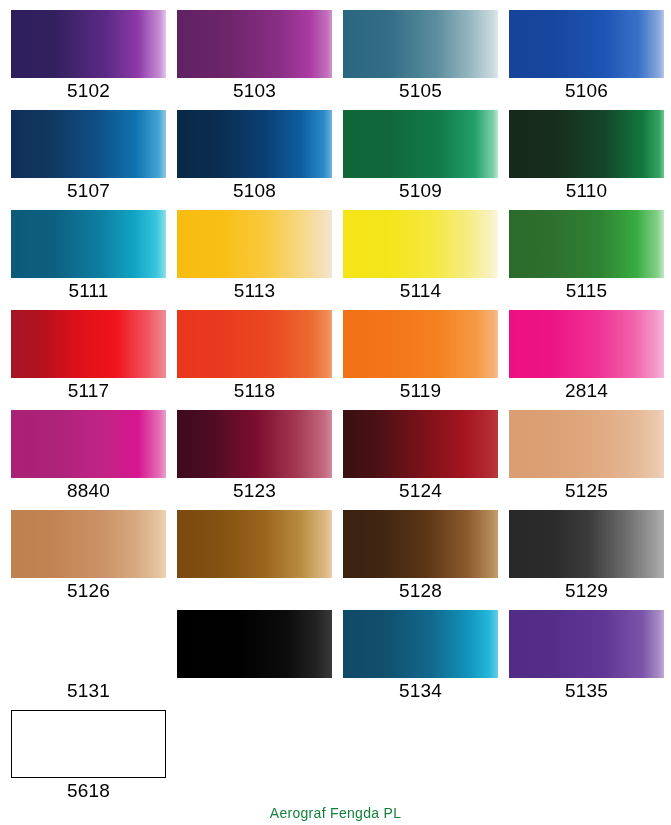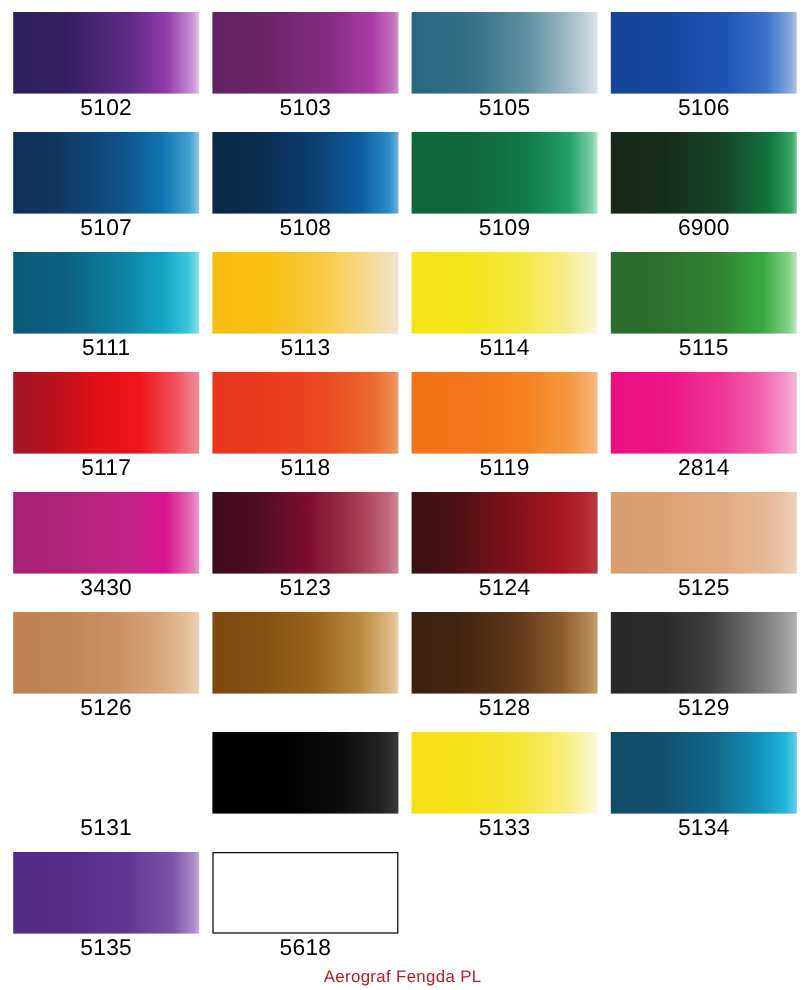--- a/index.html
+++ b/index.html
@@ -57,21 +57,21 @@
     letter-spacing: 0.2px;
     font-family: "Liberation Sans", "DejaVu Sans", sans-serif;
   }
   .watermark {
     position: absolute;
     left: 0;
     right: 0;
     bottom: 4px;
     text-align: center;
     font-size: 14px;
-    color: #b91c1c;
+    color: #15803d;
     letter-spacing: 0.3px;
     font-family: "Liberation Sans", "DejaVu Sans", sans-serif;
   }
 </style>
 </head>
 <body>
 
 <div id="chart">
   <div class="grid">
       <div class="cell">
@@ -97,21 +97,21 @@
       <div class="cell">
         <div class="swatch" style="background: linear-gradient(to right, rgb(10, 40, 71) 0%, rgb(11, 45, 79) 26%, rgb(11, 63, 115) 56%, rgb(13, 94, 160) 80%, rgb(43, 140, 200) 95%, rgb(111, 179, 221) 100%);"></div>
         <div class="label">5108</div>
       </div>
       <div class="cell">
         <div class="swatch" style="background: linear-gradient(to right, rgb(15, 102, 55) 0%, rgb(16, 104, 58) 30%, rgb(18, 122, 73) 62%, rgb(34, 160, 106) 85%, rgb(127, 208, 171) 97%, rgb(191, 230, 210) 100%);"></div>
         <div class="label">5109</div>
       </div>
       <div class="cell">
         <div class="swatch" style="background: linear-gradient(to right, rgb(22, 41, 26) 0%, rgb(23, 45, 28) 30%, rgb(20, 70, 42) 62%, rgb(17, 120, 63) 86%, rgb(53, 165, 98) 97%, rgb(116, 199, 146) 100%);"></div>
-        <div class="label">6900</div>
+        <div class="label">5110</div>
       </div>
       <div class="cell">
         <div class="swatch" style="background: linear-gradient(to right, rgb(12, 90, 120) 0%, rgb(13, 96, 128) 28%, rgb(14, 127, 162) 58%, rgb(17, 165, 196) 80%, rgb(57, 198, 221) 94%, rgb(143, 223, 233) 100%);"></div>
         <div class="label">5111</div>
       </div>
       <div class="cell">
         <div class="swatch" style="background: linear-gradient(to right, rgb(247, 188, 17) 0%, rgb(248, 191, 20) 30%, rgb(249, 203, 69) 60%, rgb(246, 217, 138) 82%, rgb(244, 224, 187) 95%, rgb(243, 230, 210) 100%);"></div>
         <div class="label">5113</div>
       </div>
       <div class="cell">
@@ -133,21 +133,21 @@
       <div class="cell">
         <div class="swatch" style="background: linear-gradient(to right, rgb(242, 113, 23) 0%, rgb(243, 116, 26) 30%, rgb(244, 130, 31) 62%, rgb(245, 155, 69) 86%, rgb(246, 176, 117) 97%, rgb(247, 191, 146) 100%);"></div>
         <div class="label">5119</div>
       </div>
       <div class="cell">
         <div class="swatch" style="background: linear-gradient(to right, rgb(236, 15, 130) 0%, rgb(237, 20, 133) 28%, rgb(239, 51, 148) 58%, rgb(241, 97, 171) 80%, rgb(244, 154, 201) 95%, rgb(246, 184, 216) 100%);"></div>
         <div class="label">2814</div>
       </div>
       <div class="cell">
         <div class="swatch" style="background: linear-gradient(to right, rgb(168, 33, 119) 0%, rgb(173, 35, 121) 28%, rgb(192, 35, 134) 60%, rgb(216, 21, 143) 82%, rgb(228, 112, 181) 96%, rgb(232, 160, 205) 100%);"></div>
-        <div class="label">3430</div>
+        <div class="label">8840</div>
       </div>
       <div class="cell">
         <div class="swatch" style="background: linear-gradient(to right, rgb(61, 10, 30) 0%, rgb(77, 12, 35) 22%, rgb(125, 14, 48) 52%, rgb(165, 58, 83) 78%, rgb(196, 105, 127) 95%, rgb(208, 138, 155) 100%);"></div>
         <div class="label">5123</div>
       </div>
       <div class="cell">
         <div class="swatch" style="background: linear-gradient(to right, rgb(58, 16, 18) 0%, rgb(74, 17, 20) 22%, rgb(124, 17, 25) 52%, rgb(164, 21, 31) 78%, rgb(179, 42, 48) 94%, rgb(184, 57, 63) 100%);"></div>
         <div class="label">5124</div>
       </div>
       <div class="cell">
@@ -170,24 +170,20 @@
         <div class="label">5129</div>
       </div>
       <div class="cell">
         <div class="swatch empty"></div>
         <div class="label">5131</div>
       </div>
       <div class="cell">
         <div class="swatch" style="background: linear-gradient(to right, rgb(0, 0, 0) 0%, rgb(1, 1, 1) 40%, rgb(12, 12, 12) 70%, rgb(34, 34, 34) 90%, rgb(58, 58, 58) 100%);"></div>
       </div>
       <div class="cell">
-        <div class="swatch" style="background: linear-gradient(to right, rgb(245, 224, 21) 0%, rgb(245, 225, 24) 30%, rgb(246, 230, 58) 60%, rgb(248, 238, 124) 83%, rgb(250, 245, 194) 96%, rgb(252, 250, 226) 100%);"></div>
-        <div class="label">5133</div>
-      </div>
-      <div class="cell">
         <div class="swatch" style="background: linear-gradient(to right, rgb(16, 74, 102) 0%, rgb(17, 80, 110) 28%, rgb(18, 106, 142) 58%, rgb(18, 146, 187) 80%, rgb(34, 182, 216) 94%, rgb(99, 207, 229) 100%);"></div>
         <div class="label">5134</div>
       </div>
       <div class="cell">
         <div class="swatch" style="background: linear-gradient(to right, rgb(81, 43, 134) 0%, rgb(85, 46, 138) 30%, rgb(97, 55, 149) 62%, rgb(122, 84, 168) 86%, rgb(169, 140, 198) 97%, rgb(196, 171, 214) 100%);"></div>
         <div class="label">5135</div>
       </div>
       <div class="cell">
         <div class="swatch bordered" style="background: linear-gradient(to right, rgb(255, 255, 255) 0%, rgb(255, 255, 255) 100%);"></div>
         <div class="label">5618</div>

